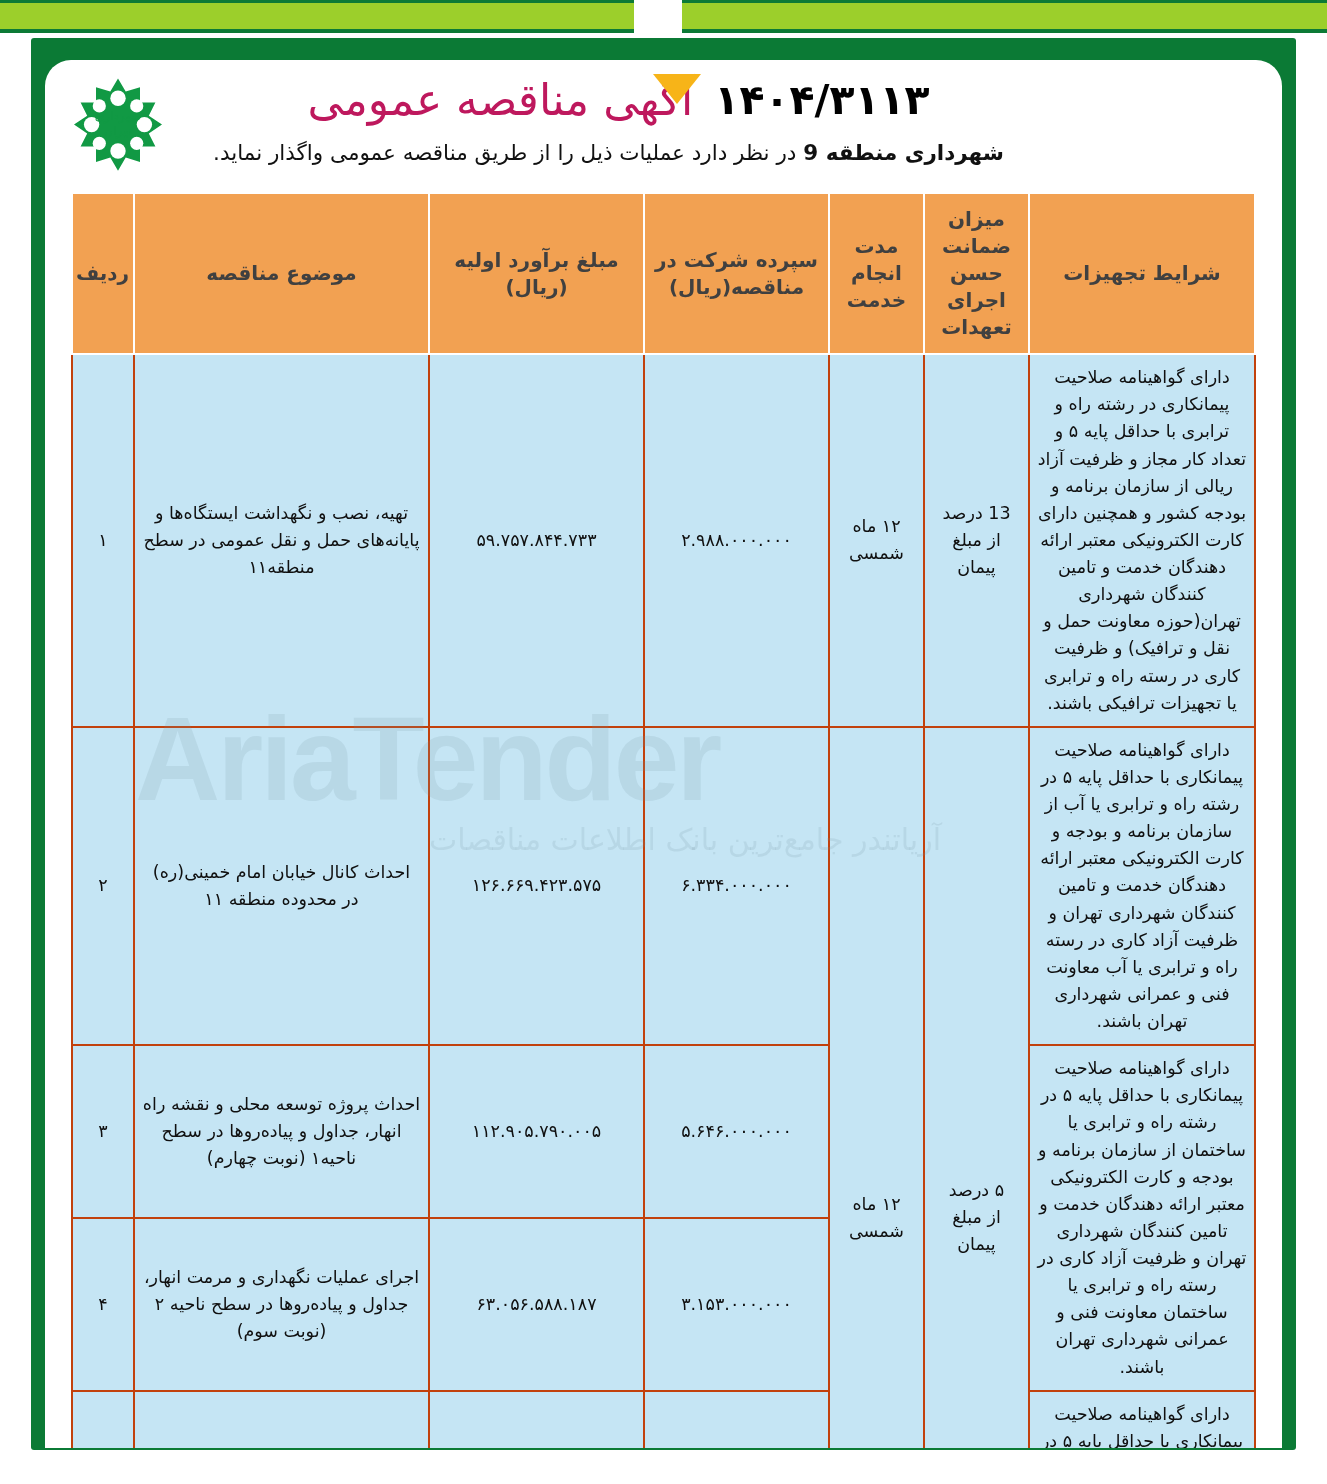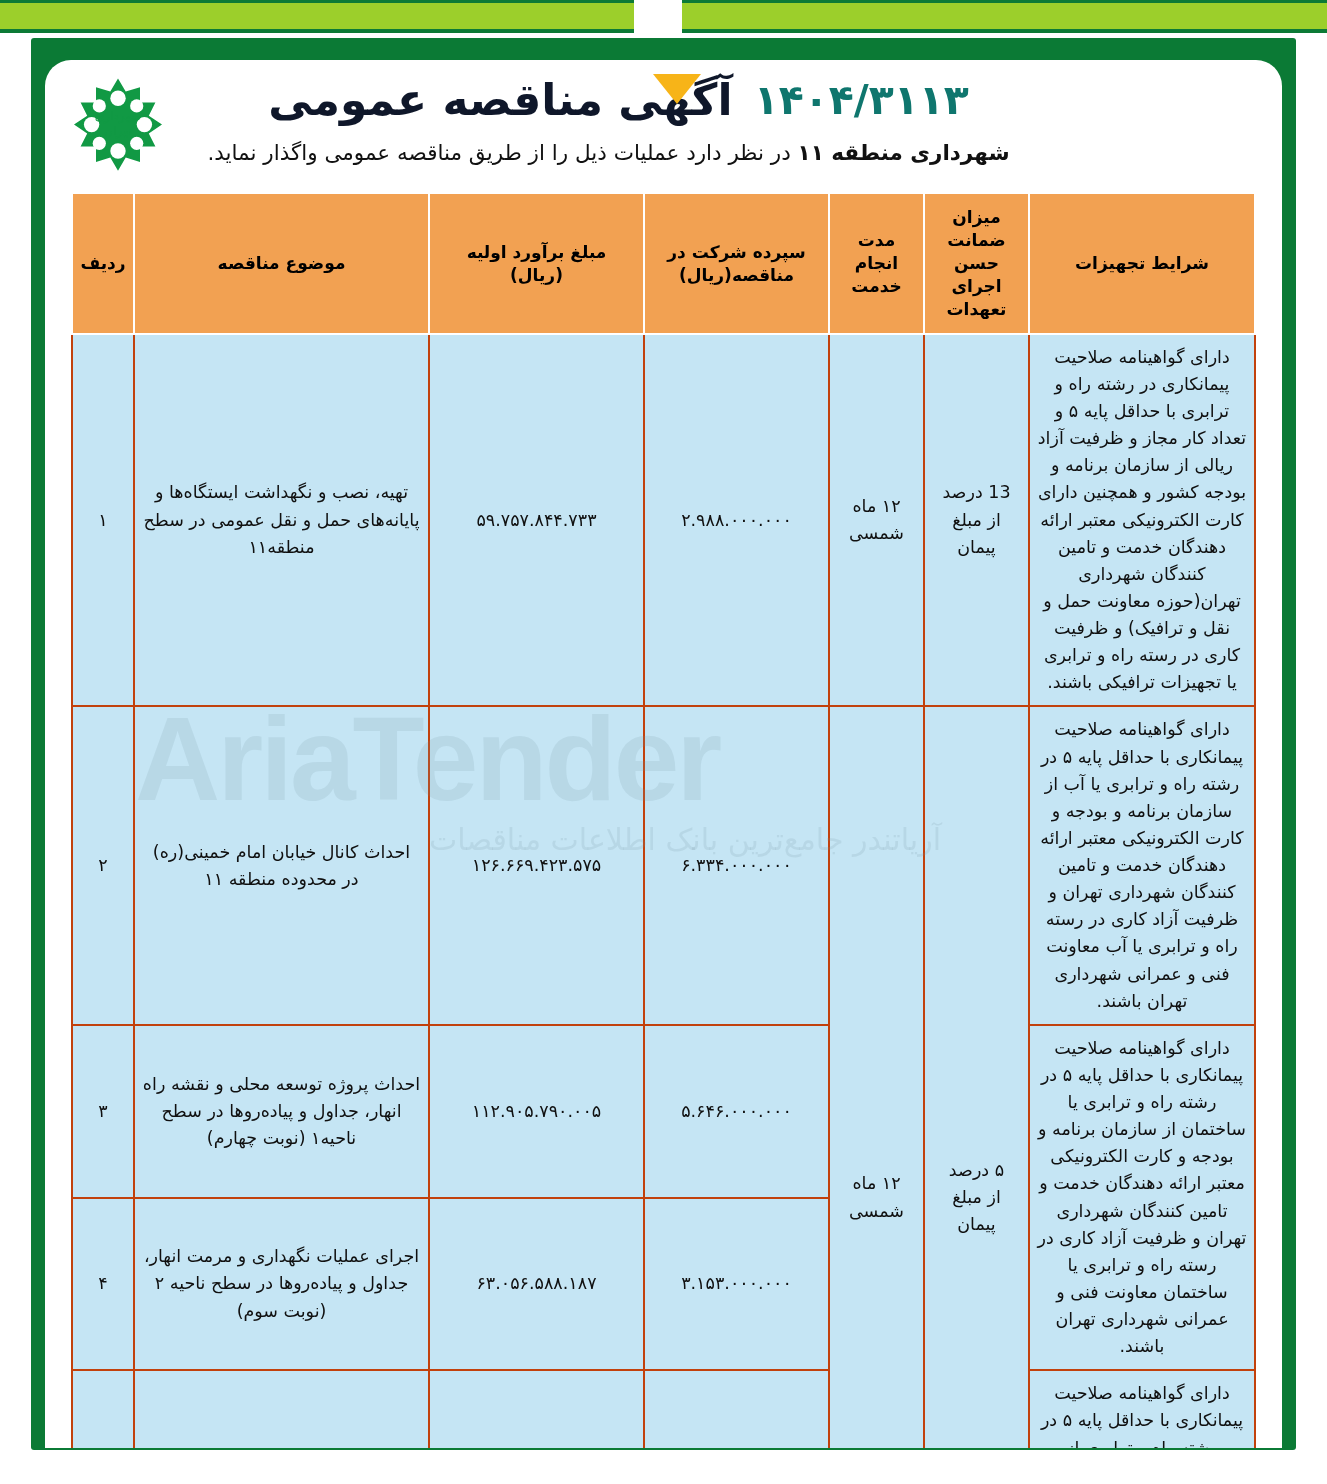--- a/index.html
+++ b/index.html
@@ -41,44 +41,44 @@
   
   .header{position:relative;padding:14px 26px 4px 26px;}
   .logo{
     position:absolute;top:14px;left:18px;width:110px;height:110px;
   }
   .title-line{
     text-align:center;direction:rtl;margin:0 130px 0 40px;
     white-space:nowrap;
   }
   .title-num{
-    font-size:41px;font-weight:bold;color:#0f766e;
+    font-size:41px;font-weight:bold;color:#000000;
     letter-spacing:1px;vertical-align:middle;
   }
   .title-main{
-    font-size:44px;font-weight:bold;color:#0f172a;
+    font-size:44px;font-weight:normal;color:#be185d;
     vertical-align:middle;margin-right:16px;
   }
   .sub1,.sub2{
     text-align:center;direction:rtl;font-size:21.5px;color:#111;
     margin:12px 150px 0 40px;line-height:1.45;
   }
   .sub1 b{font-weight:bold;}
   .sub2{margin-top:7px;}
 
   
   table.tender{
     border-collapse:collapse;
     width:1185px;
     margin:20px auto 0 auto;
     direction:rtl;
     table-layout:fixed;
   }
   table.tender th{
-    background:#f2a152;color:#000000;font-size:17px;font-weight:bold;
+    background:#f2a152;color:#404040;font-size:20px;font-weight:bold;
     border:2px solid #ffffff;padding:12px 4px;line-height:1.35;
     vertical-align:middle;
   }
   table.tender td{
     background:#c5e5f4;color:#101010;font-size:17.5px;
     border:2px solid #c2410c;padding:9px 7px;line-height:1.55;
     vertical-align:middle;text-align:center;
   }
   td.cond{font-size:16.4px;line-height:1.62;text-align:justify;text-align-last:center;padding:9px 11px;}
   td.subject{font-size:18px;line-height:1.6;margin-top:23px;}
@@ -139,21 +139,21 @@
           <text x="50" y="55" text-anchor="middle">تهران</text>
         </g>
       </svg>
 
       <div class="title-line">
         <span class="title-num">۱۴۰۴/۳۱۱۳</span>
         <span class="title-main">آگهی مناقصه عمومی</span>
       </div>
 
       <div class="sub1">
-        <b>شهرداری منطقه ۱۱</b><span> در نظر دارد عملیات ذیل را از طریق مناقصه عمومی واگذار نماید.</span>
+        <b>شهرداری منطقه 9</b><span> در نظر دارد عملیات ذیل را از طریق مناقصه عمومی واگذار نماید.</span>
       </div>
     </div>
 
     <table class="tender">
       <thead>
         <tr>
           <th class="c-cond">شرایط تجهیزات</th>
           <th class="c-gua">
             <div>میزان ضمانت</div>
             <div>حسن اجرای</div>

